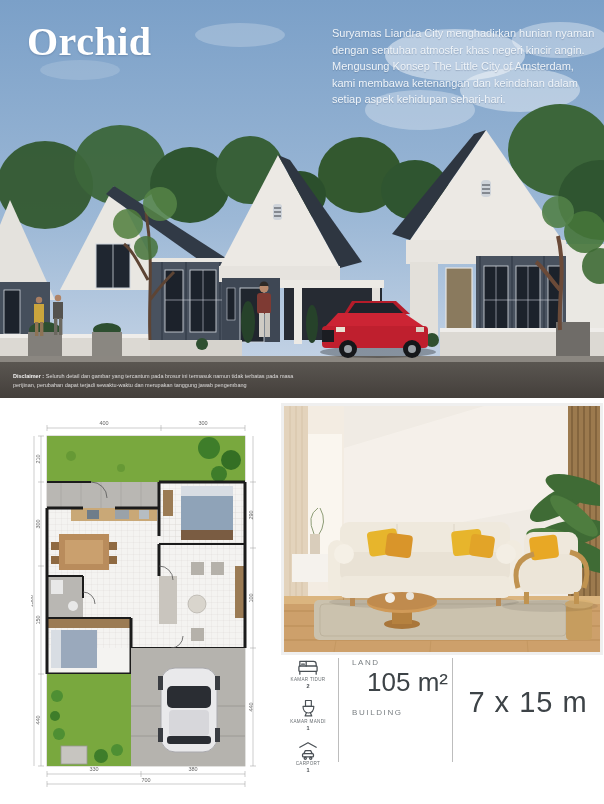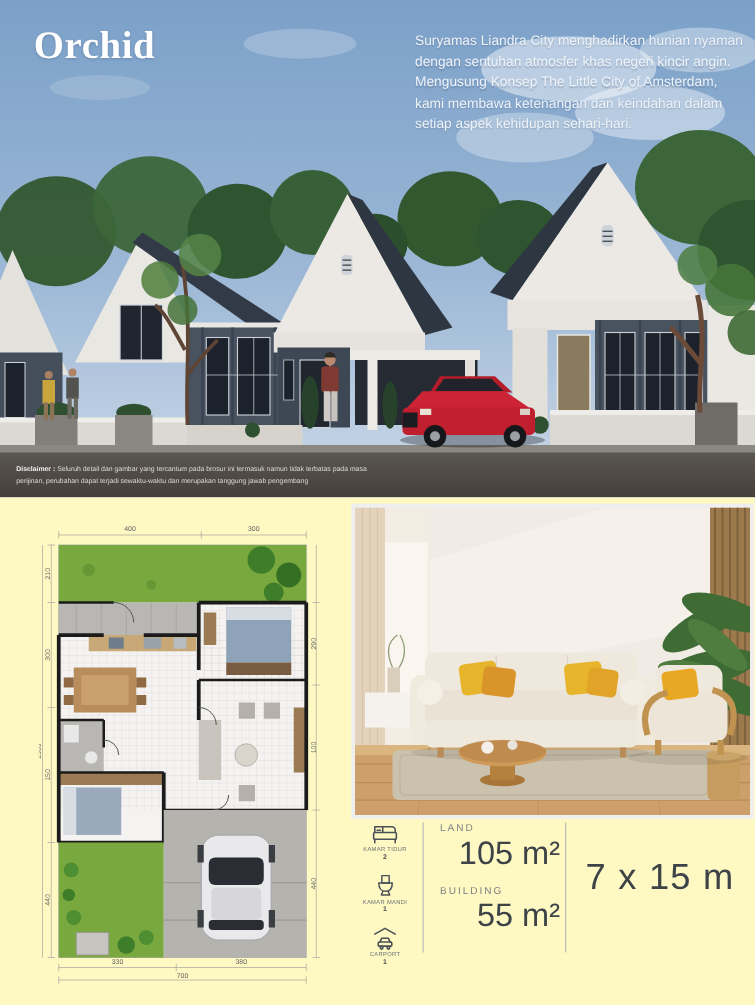--- a/index.html
+++ b/index.html
@@ -4,28 +4,28 @@
 <style>
   html,body{margin:0;padding:0;background:#cfcfcf;}
   *{box-sizing:border-box;}
   #page{position:relative;width:604px;height:804px;background:#e4e4e4;overflow:hidden;
         font-family:"Liberation Sans",sans-serif;margin:0 auto;}
   
   #hero{position:absolute;left:0;top:0;width:604px;height:398px;overflow:hidden;}
   #hero svg{position:absolute;left:0;top:0;}
   #brand-logo{position:absolute;left:27px;top:18px;color:#ffffff;
       font-family:"Liberation Serif","DejaVu Serif",serif;font-weight:bold;
-      font-size:31px;letter-spacing:.5px;text-shadow:0 1px 2px rgba(40,60,90,.25);}
+      font-size:40px;letter-spacing:.5px;text-shadow:0 1px 2px rgba(40,60,90,.25);}
   #hero-desc{position:absolute;left:332px;top:25px;width:264px;color:#eef3f8;
       font-size:11px;line-height:1.5;text-shadow:0 1px 1px rgba(40,60,90,.25);}
   #disclaimer{position:absolute;left:13px;top:372px;width:420px;color:rgba(255,255,255,.78);
       font-size:5.5px;line-height:1.6;}
   #disclaimer b{color:rgba(255,255,255,.92);}
   
-  #lower{position:absolute;left:0;top:398px;width:604px;height:406px;background:#fef9c3;}
+  #lower{position:absolute;left:0;top:398px;width:604px;height:406px;background:#ffffff;}
   #floorplan{position:absolute;left:31px;top:18px;}
   #interior{position:absolute;left:284px;top:8px;width:316px;height:246px;
       box-shadow:0 0 0 3px #efefef;background:#f1ece5;}
   
   #features{position:absolute;left:283px;top:258px;width:50px;display:flex;
       flex-direction:column;align-items:center;gap:9px;}
   .feature{display:flex;flex-direction:column;align-items:center;}
   .feature .flabel{font-size:4.6px;letter-spacing:.3px;color:#6a6f73;margin-top:1px;
       text-transform:uppercase;white-space:nowrap;}
   .feature .fvalue{font-size:5.5px;color:#4a4f54;font-weight:bold;margin-top:1px;}
@@ -552,18 +552,17 @@
       </div>
     </div>
 
     <div class="vdiv" id="div1"></div>
     <div class="vdiv" id="div2"></div>
 
     <div id="land-block">
       <div class="spec-label">LAND</div>
       <div class="spec-value">105 m²</div>
       <div class="spec-label">BUILDING</div>
-      <div class="spec-value">55 m²</div>
     </div>
 
     <div id="plot-size">7 x 15 m</div>
   </div>
 </div>
 
 </body></html>

